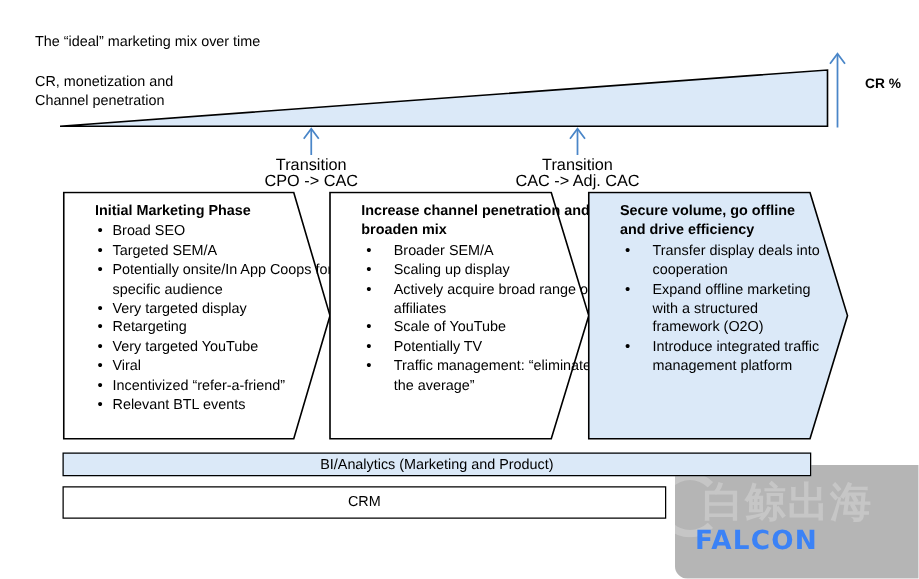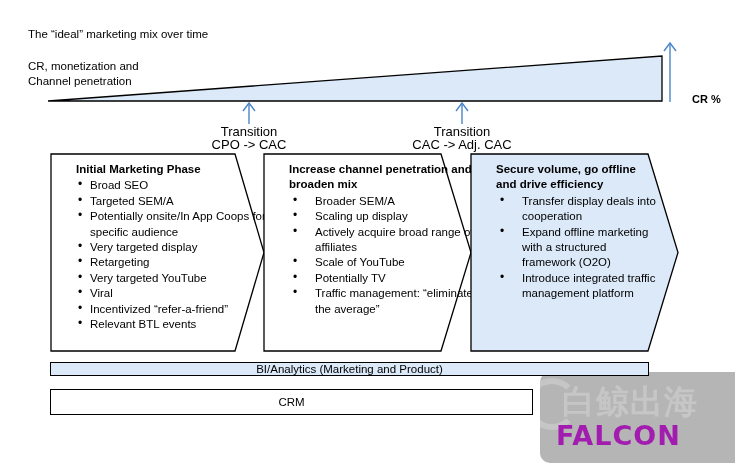--- a/index.html
+++ b/index.html
@@ -49,23 +49,23 @@
     width: 40px;
     height: 40px;
     border: 6px solid #c6c6c6;
     border-radius: 50%;
     border-right-color: transparent;
   }
   .wm-falcon {
     position: absolute;
     left: 10px;
     top: 48px;
-    font-size: 27px;
-    font-weight: bold;
-    color: #a21caf;
+    font-size: 21px;
+    font-weight: bold;
+    color: #3b82f6;
     letter-spacing: 1px;
     font-family: "DejaVu Sans", sans-serif;
     white-space: nowrap;
   }
 
   
   .title-text {
     position: absolute;
     left: 28px;
     top: 27px;
@@ -84,21 +84,20 @@
     z-index: 5;
   }
   .cr-label {
     position: absolute;
     left: 692px;
     top: 61px;
     font-size: 11px;
     font-weight: bold;
     white-space: nowrap;
     z-index: 5;
-    margin-top: 32px;
   }
 
   
   .wedge-svg {
     position: absolute;
     left: 0;
     top: 0;
     z-index: 2;
   }
 
@@ -172,21 +171,21 @@
     display: flex;
     align-items: center;
     justify-content: center;
     font-size: 11.5px;
     z-index: 3;
   }
   #bar-analytics {
     left: 50px;
     top: 362px;
     width: 599px;
-    height: 14px;
+    height: 19px;
     background: #dbe9f8;
   }
   #bar-crm {
     left: 50px;
     top: 389px;
     width: 483px;
     height: 26px;
     background: #ffffff;
   }
 </style>

